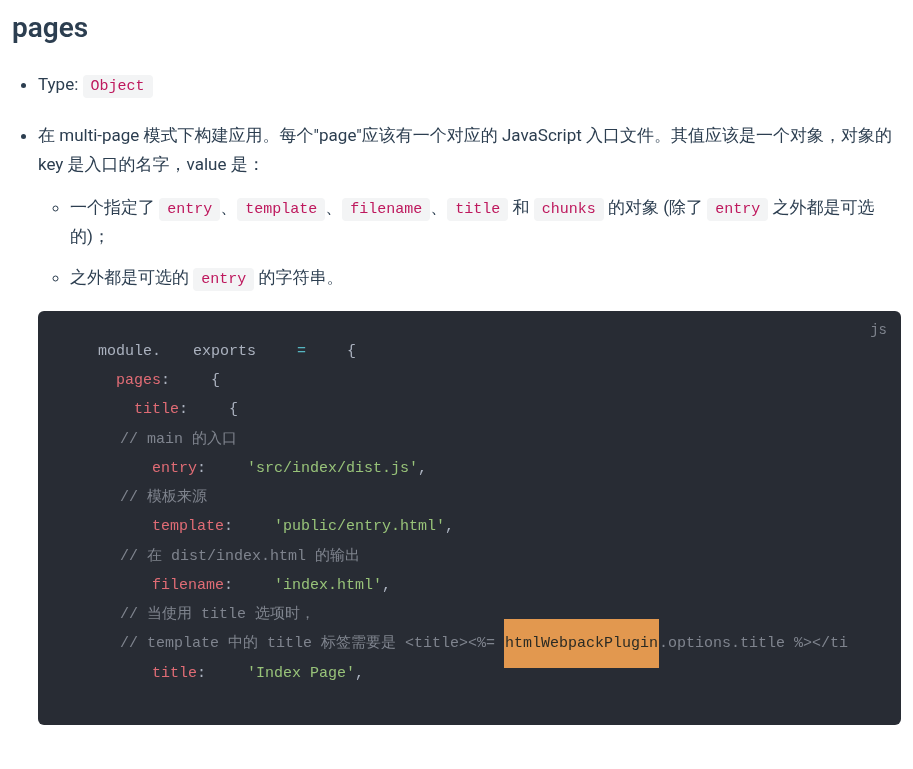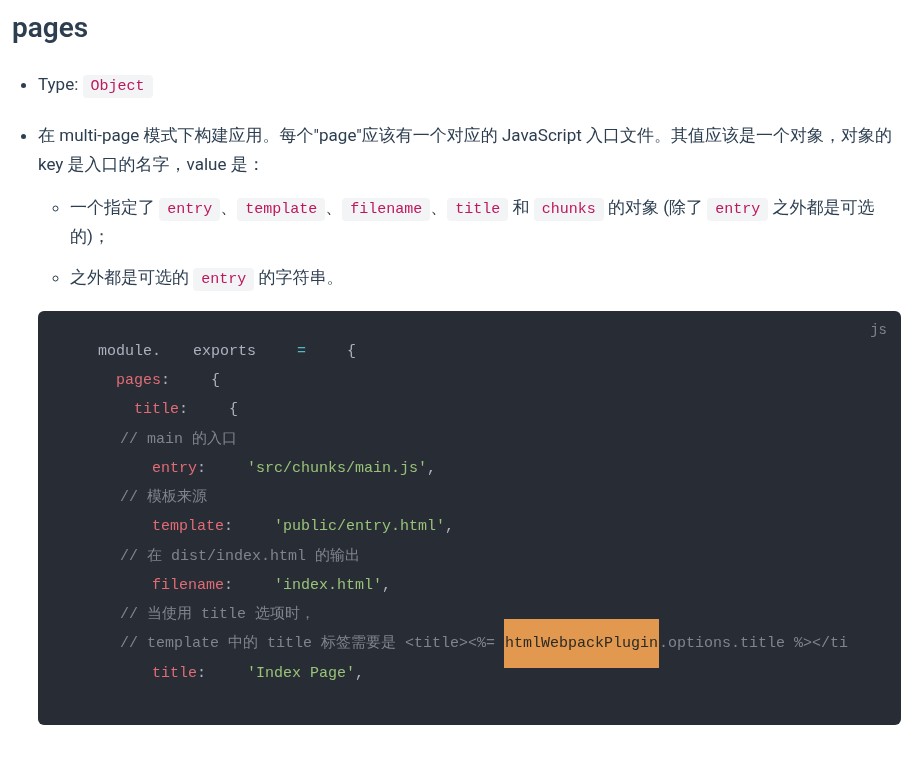--- a/index.html
+++ b/index.html
@@ -113,21 +113,21 @@
           <span>之外都是可选的 </span><code class="inline">entry</code><span> 的字符串。</span>
         </li>
       </ul>
 
       <div class="code-block-wrap">
         <span class="lang-tag">js</span>
 <pre class="code"><span class="tok-plain">module</span><span class="tok-punct">.</span><span class="tok-plain">exports</span><span class="tok-plain"> </span><span class="tok-op">=</span><span class="tok-plain"> </span><span class="tok-punct">{</span>
 <span class="tok-plain">  </span><span class="tok-key">pages</span><span class="tok-punct">:</span><span class="tok-plain"> </span><span class="tok-punct">{</span>
 <span class="tok-plain">    </span><span class="tok-key">title</span><span class="tok-punct">:</span><span class="tok-plain"> </span><span class="tok-punct">{</span>
 <span class="tok-comm">      // main 的入口</span>
-<span class="tok-plain">      </span><span class="tok-key">entry</span><span class="tok-punct">:</span><span class="tok-plain"> </span><span class="tok-str">'src/chunks/main.js'</span><span class="tok-punct">,</span>
+<span class="tok-plain">      </span><span class="tok-key">entry</span><span class="tok-punct">:</span><span class="tok-plain"> </span><span class="tok-str">'src/index/dist.js'</span><span class="tok-punct">,</span>
 <span class="tok-comm">      // 模板来源</span>
 <span class="tok-plain">      </span><span class="tok-key">template</span><span class="tok-punct">:</span><span class="tok-plain"> </span><span class="tok-str">'public/entry.html'</span><span class="tok-punct">,</span>
 <span class="tok-comm">      // 在 dist/index.html 的输出</span>
 <span class="tok-plain">      </span><span class="tok-key">filename</span><span class="tok-punct">:</span><span class="tok-plain"> </span><span class="tok-str">'index.html'</span><span class="tok-punct">,</span>
 <span class="tok-comm">      // 当使用 title 选项时，</span>
 <span class="tok-comm">      // template 中的 title 标签需要是 &lt;title&gt;&lt;%= </span><span class="tok-hl">htmlWebpackPlugin</span><span class="tok-comm">.options.title %&gt;&lt;/ti</span>
 <span class="tok-plain">      </span><span class="tok-key">title</span><span class="tok-punct">:</span><span class="tok-plain"> </span><span class="tok-str">'Index Page'</span><span class="tok-punct">,</span>
 <span class="tok-comm tok-hidden">      // 在这个页面中包含的块，默认情况下会包含</span></pre>
       </div>
     </li>

